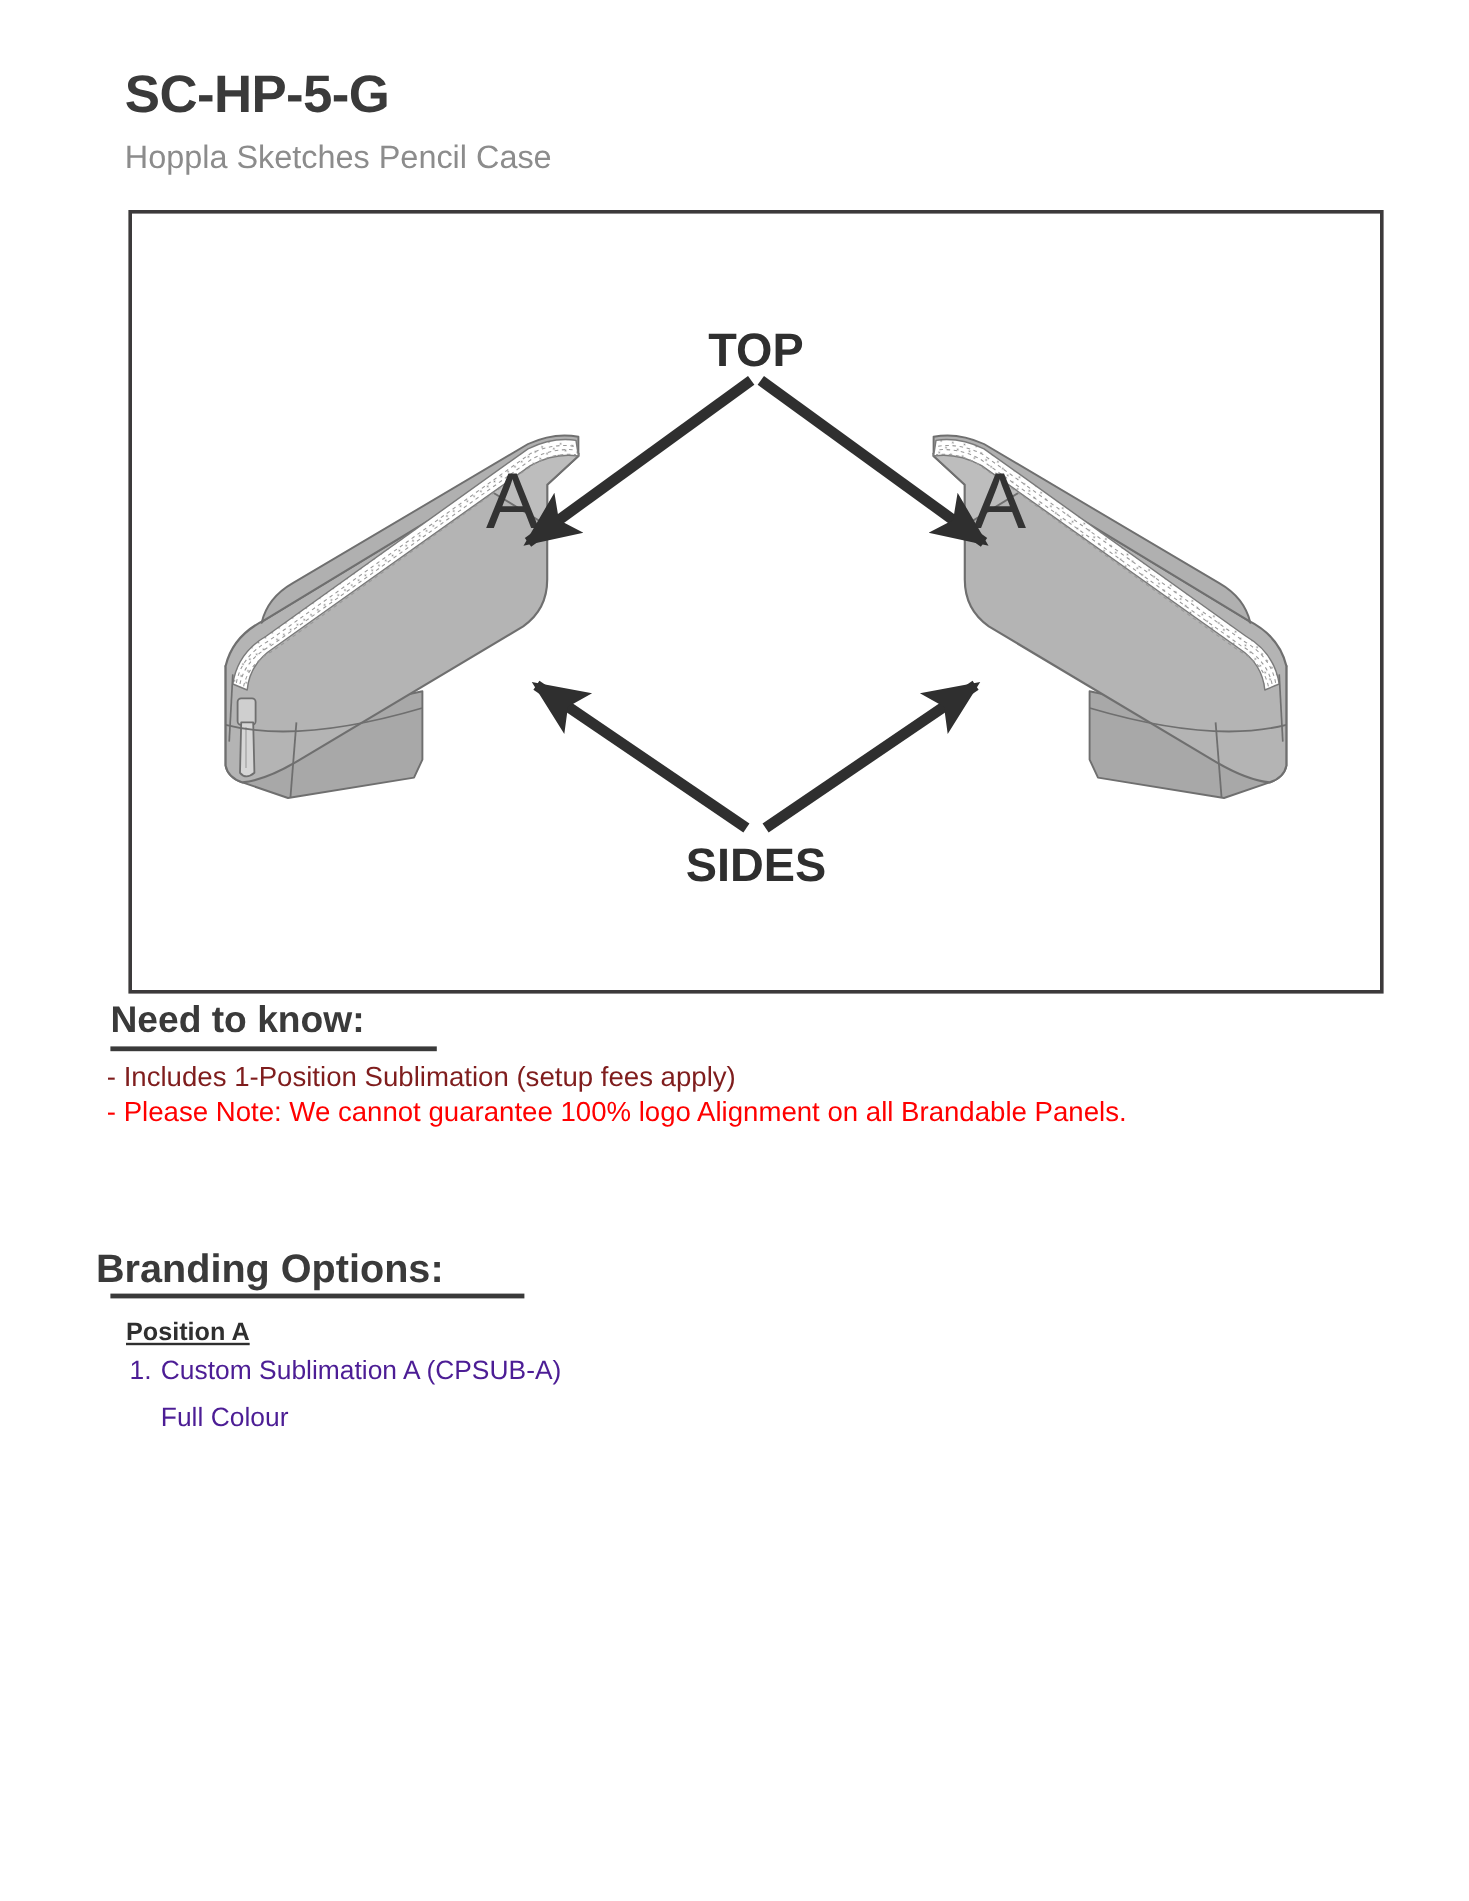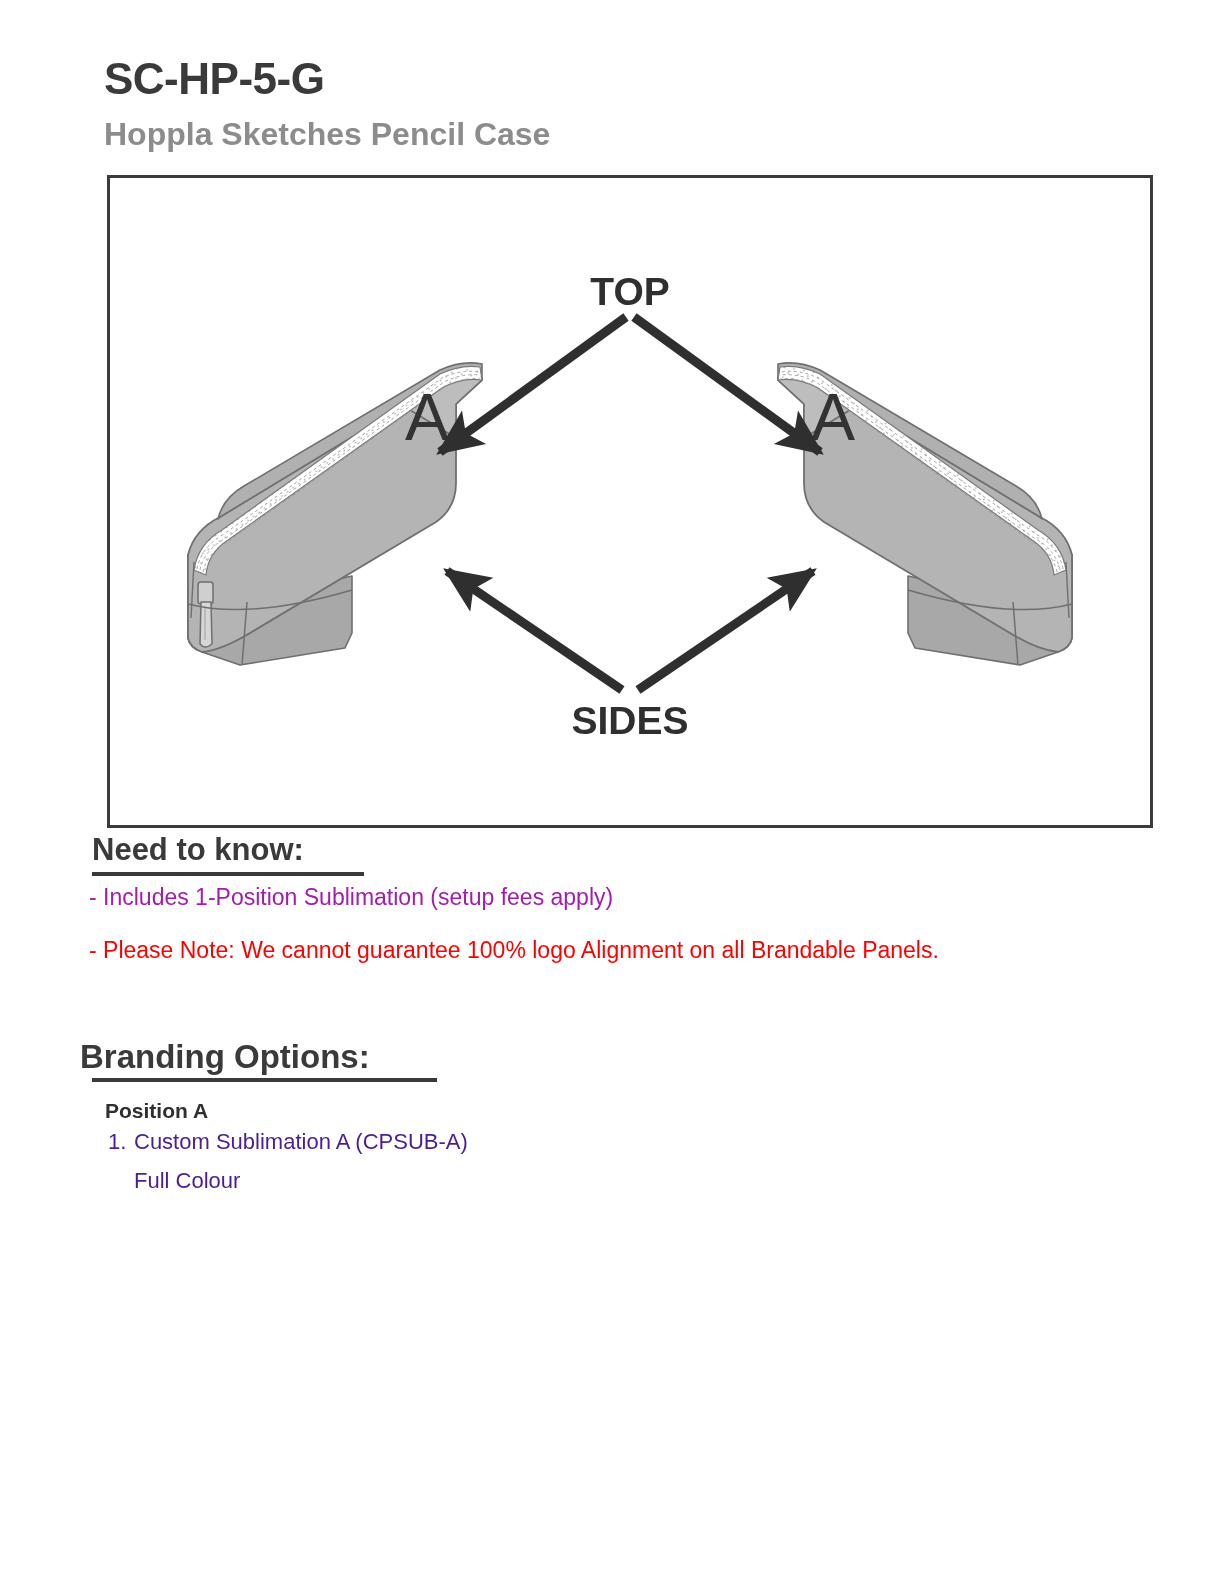--- a/index.html
+++ b/index.html
@@ -32,22 +32,22 @@
     font-weight: bold;
     color: #3a3a3a;
     letter-spacing: -0.5px;
     line-height: 1;
     white-space: nowrap;
   }
   .product-name {
     position: absolute;
     left: 104px;
     top: 118px;
-    font-size: 32px;
-    font-weight: bold;
+    font-size: 27px;
+    font-weight: normal;
     color: #8c8c8c;
     line-height: 1;
     white-space: nowrap;
   }
 
   
   .illustration-frame {
     position: absolute;
     left: 107px;
     top: 175px;
@@ -81,33 +81,32 @@
     top: 872px;
     width: 272px;
     height: 4px;
     background: #3a3a3a;
   }
   .need-line-1 {
     position: absolute;
     left: 89px;
     top: 882px;
     font-size: 23px;
-    color: #a21caf;
+    color: #7f1d1d;
     line-height: 1.35;
     white-space: nowrap;
   }
   .need-line-2 {
     position: absolute;
     left: 89px;
     top: 911px;
     font-size: 23px;
     color: #ff0000;
     line-height: 1.35;
     white-space: nowrap;
-    margin-top: 24px;
   }
 
   
   .branding-heading {
     position: absolute;
     left: 80px;
     top: 1040px;
     font-size: 33px;
     font-weight: bold;
     color: #3a3a3a;
@@ -124,20 +123,21 @@
   }
   .position-label {
     position: absolute;
     left: 105px;
     top: 1100px;
     font-size: 21px;
     font-weight: bold;
     color: #2f2f2f;
     line-height: 1;
     white-space: nowrap;
+    text-decoration: underline;
   }
   .branding-item {
     position: absolute;
     left: 108px;
     top: 1129px;
     font-size: 22px;
     color: #4c1d95;
     line-height: 1.18;
     white-space: nowrap;
   }

